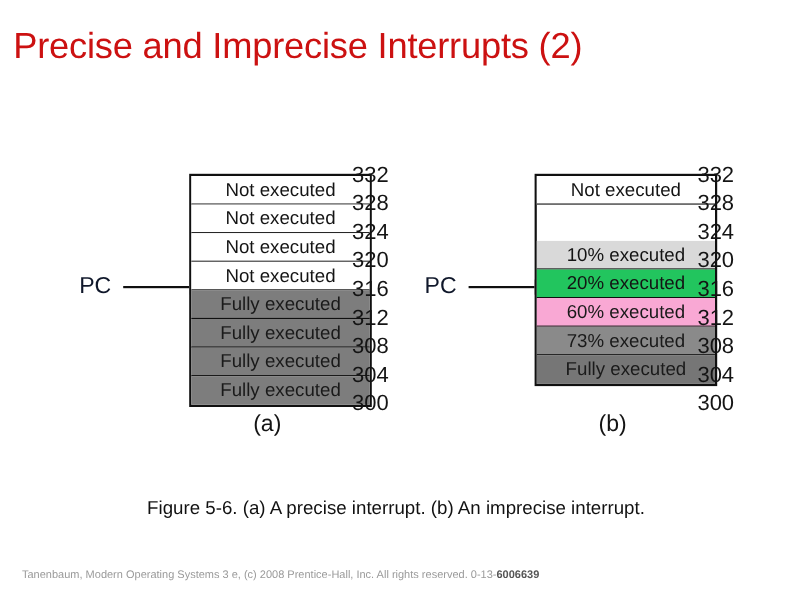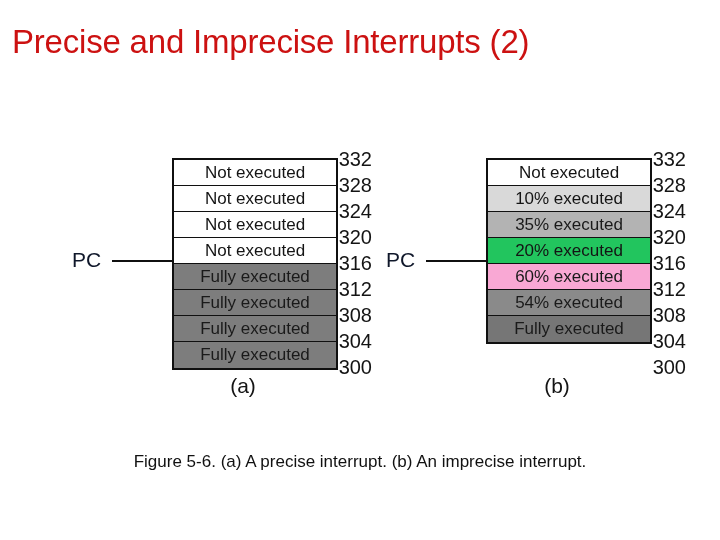--- a/index.html
+++ b/index.html
@@ -118,21 +118,21 @@
     position: absolute;
     left: 262px;
     top: 16px;
     width: 52px;
   }
   .addr-item {
     height: 26px;
     line-height: 26px;
     font-size: 20px;
     color: #141414;
-    text-align: right;
+    text-align: left;
   }
 
   
   .panel-caption {
     position: absolute;
     left: 114px;
     top: 244px;
     width: 142px;
     text-align: center;
     font-size: 21px;
@@ -213,25 +213,24 @@
     <div class="panel panel-b">
 
       <div class="pc-pointer" style="top: 117px;">
         <span class="pc-label">PC</span>
         <span class="pc-arrow-line"></span>
         <span class="pc-arrow-head"></span>
       </div>
 
       <div class="mem-col">
         <div class="mem-row" style="background: rgb(255, 255, 255); color: rgb(20, 20, 20);">Not executed</div>
-        <div class="mem-row" style="background: rgb(217, 217, 217); color: rgb(20, 20, 20);">10% executed</div>
-        <div class="mem-row" style="background: rgb(179, 179, 179); color: rgb(26, 26, 26);">35% executed</div>
+        <div class="mem-row" style="background: rgb(217, 217, 217); color: rgb(20, 20, 20); margin-top: 33px;">10% executed</div>
         <div class="mem-row" style="background: #22c55e; color: rgb(20, 20, 20);">20% executed</div>
         <div class="mem-row" style="background: #f9a8d4; color: rgb(26, 26, 26);">60% executed</div>
-        <div class="mem-row" style="background: rgb(138, 138, 138); color: rgb(26, 26, 26);">54% executed</div>
+        <div class="mem-row" style="background: rgb(138, 138, 138); color: rgb(26, 26, 26);">73% executed</div>
         <div class="mem-row" style="background: rgb(118, 118, 118); color: rgb(26, 26, 26);">Fully executed</div>
       </div>
 
       <div class="addr-col">
         <div class="addr-item">332</div>
         <div class="addr-item">328</div>
         <div class="addr-item">324</div>
         <div class="addr-item">320</div>
         <div class="addr-item">316</div>
         <div class="addr-item">312</div>
@@ -240,14 +239,17 @@
         <div class="addr-item">300</div>
       </div>
 
       <div class="panel-caption">(b)</div>
     </div>
 
   </div>
 
   <div class="fig-caption">Figure 5-6. (a) A precise interrupt. (b) An imprecise interrupt.</div>
 
+  <div class="footer">
+    <span>Tanenbaum, Modern Operating Systems 3 e, (c) 2008 Prentice-Hall, Inc. All rights reserved. 0-13-</span><span class="isbn">6006639</span>
+  </div>
 
 </div>
 
 </body></html>

